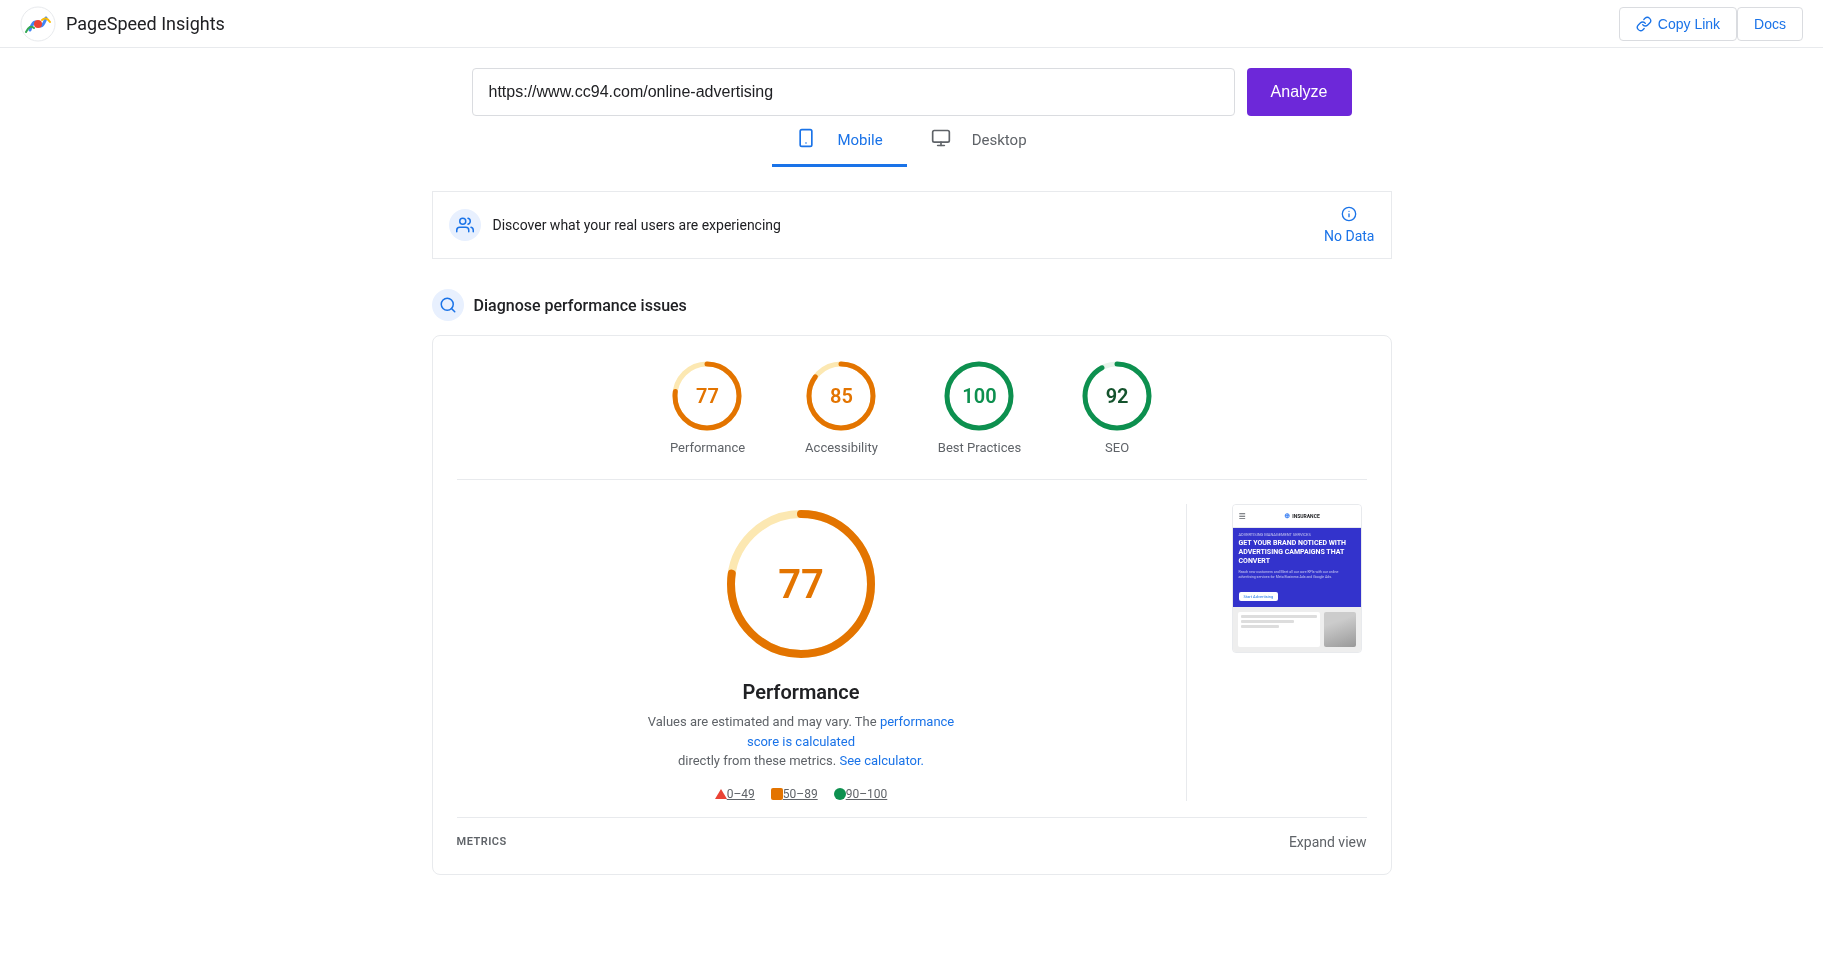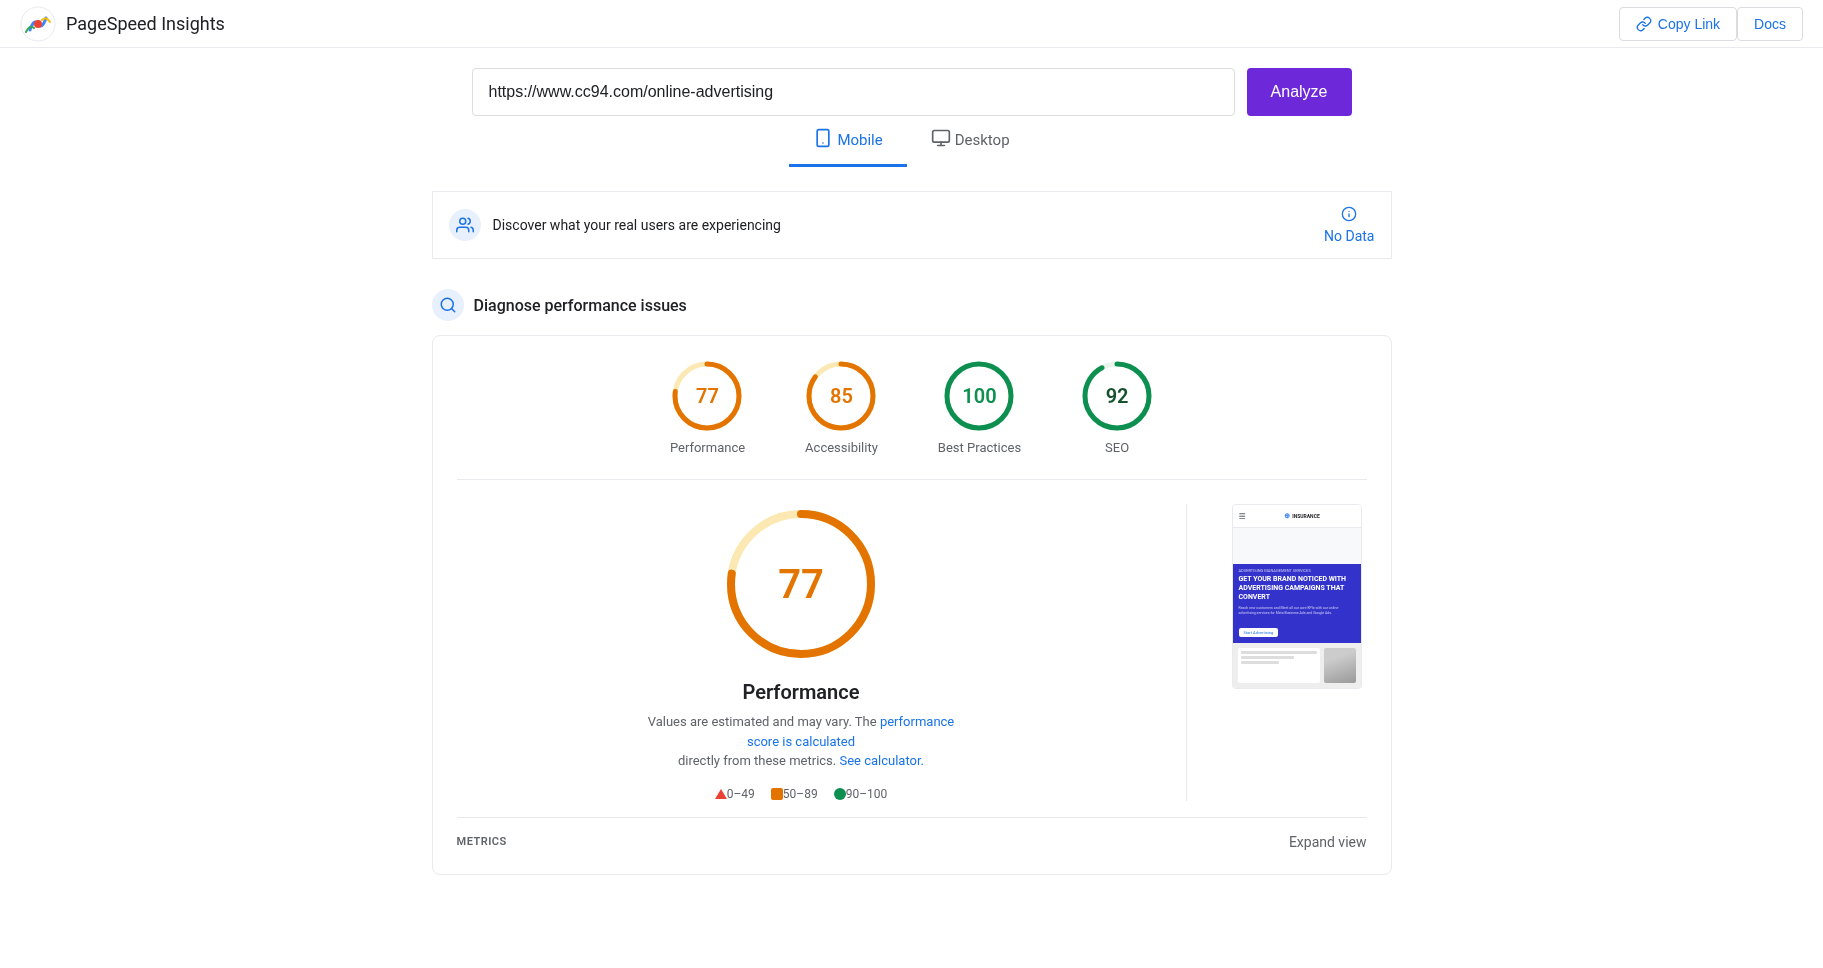--- a/index.html
+++ b/index.html
@@ -99,21 +99,21 @@
     
     .tabs-section {
       display: flex;
       justify-content: center;
       gap: 0;
       margin-bottom: 24px;
     }
     .tab {
       display: flex;
       align-items: center;
-      gap: 4px;
+      gap: 21px;
       padding: 12px 24px;
       cursor: pointer;
       font-size: 15px;
       color: #5f6368;
       border-bottom: 3px solid transparent;
     }
     .tab.active {
       color: #1a73e8;
       border-bottom: 3px solid #1a73e8;
     }
@@ -283,20 +283,21 @@
       display: flex;
       align-items: center;
       gap: 16px;
       margin-top: 16px;
     }
     .legend-item {
       display: flex;
       align-items: center;
       font-size: 12px;
       color: #5f6368;
+      text-decoration: underline;
     }
     .legend-dot {
       width: 12px;
       height: 12px;
       border-radius: 2px;
     }
     .legend-triangle {
       width: 0;
       height: 0;
       border-left: 6px solid transparent;
@@ -537,21 +538,21 @@
 
         <div class="detail-right">
           <div class="screenshot-thumb">
             <div class="screenshot-top-bar">
               <span class="screenshot-menu-icon">≡</span>
               <div class="screenshot-logo-area">
                 <span style="color:#4285f4; font-size:7px;">⊕</span>
                 <span style="font-size:5px; color:#202124; font-weight:bold; margin-left:2px;">INSURANCE</span>
               </div>
             </div>
-            <div style="background:#3333cc; padding:4px 6px 6px;margin-top:36px;">
+            <div style="background:#3333cc; padding:4px 6px 6px;">
               <div style="font-size:4px; color:rgba(255,255,255,0.7); margin-bottom:2px;">ADVERTISING MANAGEMENT SERVICES</div>
               <div style="font-size:7px; font-weight:bold; color:#fff; line-height:1.3; margin-bottom:4px;">GET YOUR BRAND NOTICED WITH ADVERTISING CAMPAIGNS THAT CONVERT</div>
               <div style="font-size:3.5px; color:rgba(255,255,255,0.7); line-height:1.4; margin-bottom:5px;">Reach new customers and Meet all our core KPIs with our online advertising services for Meta Business Ads and Google Ads.</div>
               <div style="background:#fff; color:#1a73e8; font-size:4px; padding:2px 5px; border-radius:2px; display:inline-block;">Start Advertising</div>
             </div>
             <div style="display:flex; gap:4px; padding:5px; background:#eee; min-height:45px;">
               <div style="flex:1; background:#fff; border-radius:2px; padding:3px;">
                 <div style="height:3px; background:#ddd; margin-bottom:2px; border-radius:1px;"></div>
                 <div style="height:3px; background:#ddd; width:70%; margin-bottom:2px; border-radius:1px;"></div>
                 <div style="height:3px; background:#ddd; width:50%; border-radius:1px;"></div>

